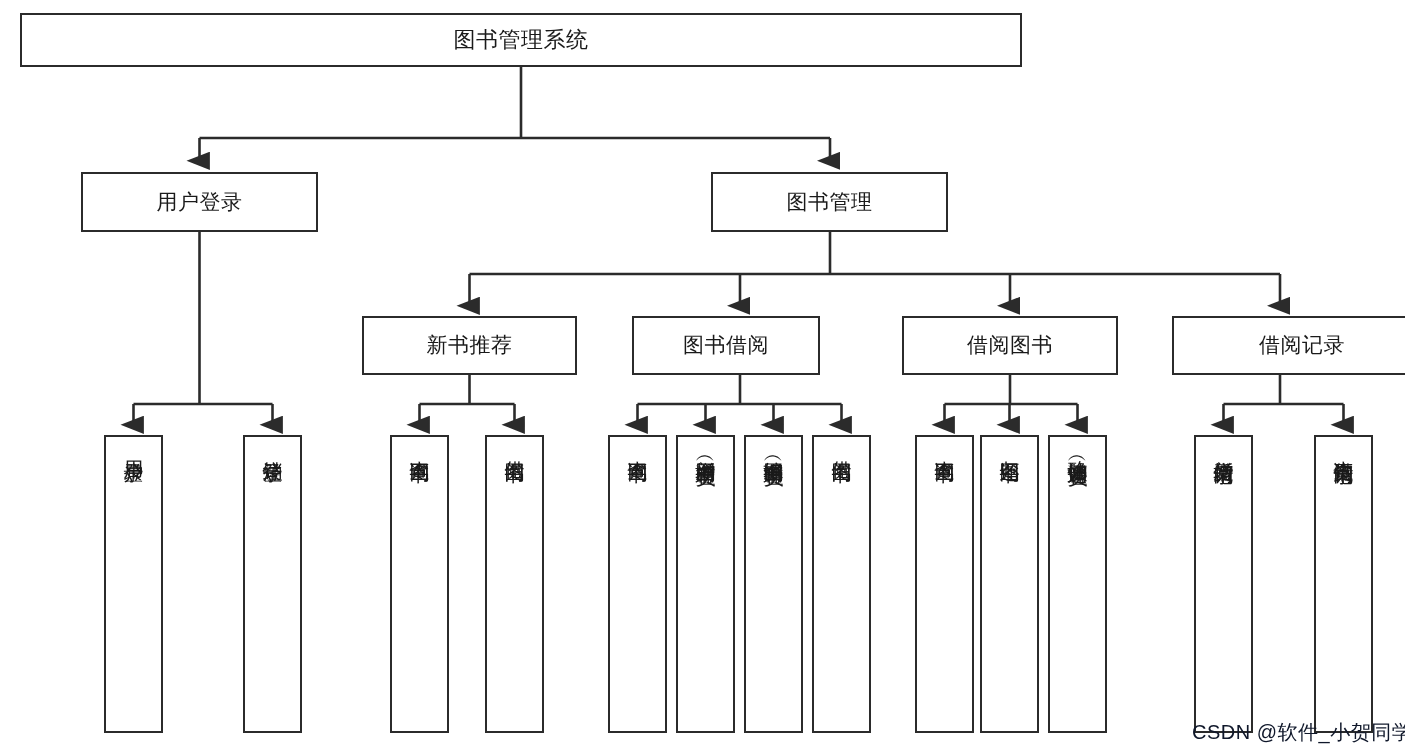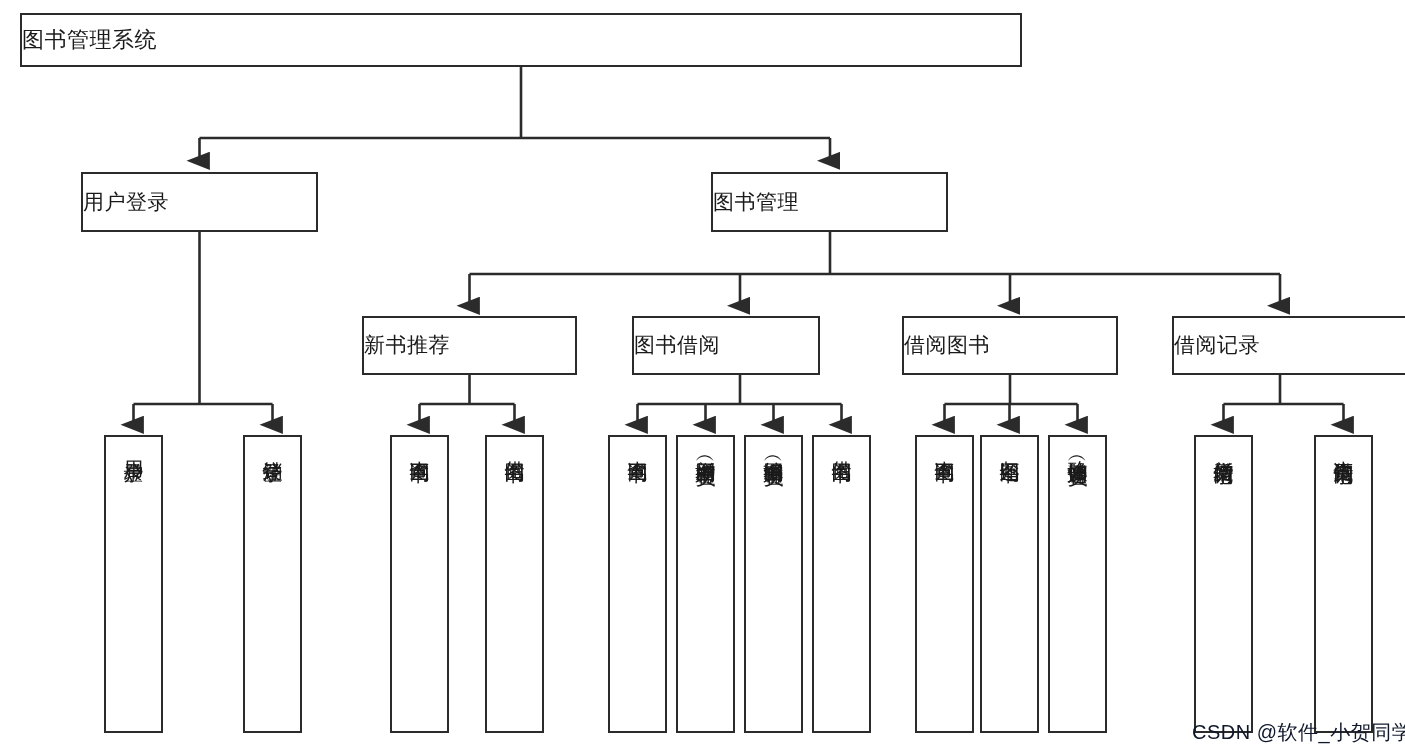--- a/index.html
+++ b/index.html
@@ -25,20 +25,21 @@
     height: 747px;
     pointer-events: none;
   }
   .node {
     position: absolute;
     box-sizing: border-box;
     background: #ffffff;
     border: 2px solid #2b2b2b;
     display: flex;
     align-items: center;
+    justify-content: center;
     color: #1a1a1a;
     z-index: 2;
   }
   .node .label {
     font-size: 21px;
     line-height: 1.18;
     white-space: nowrap;
     letter-spacing: 0.5px;
   }
   .node.root .label { font-size: 22px; }

